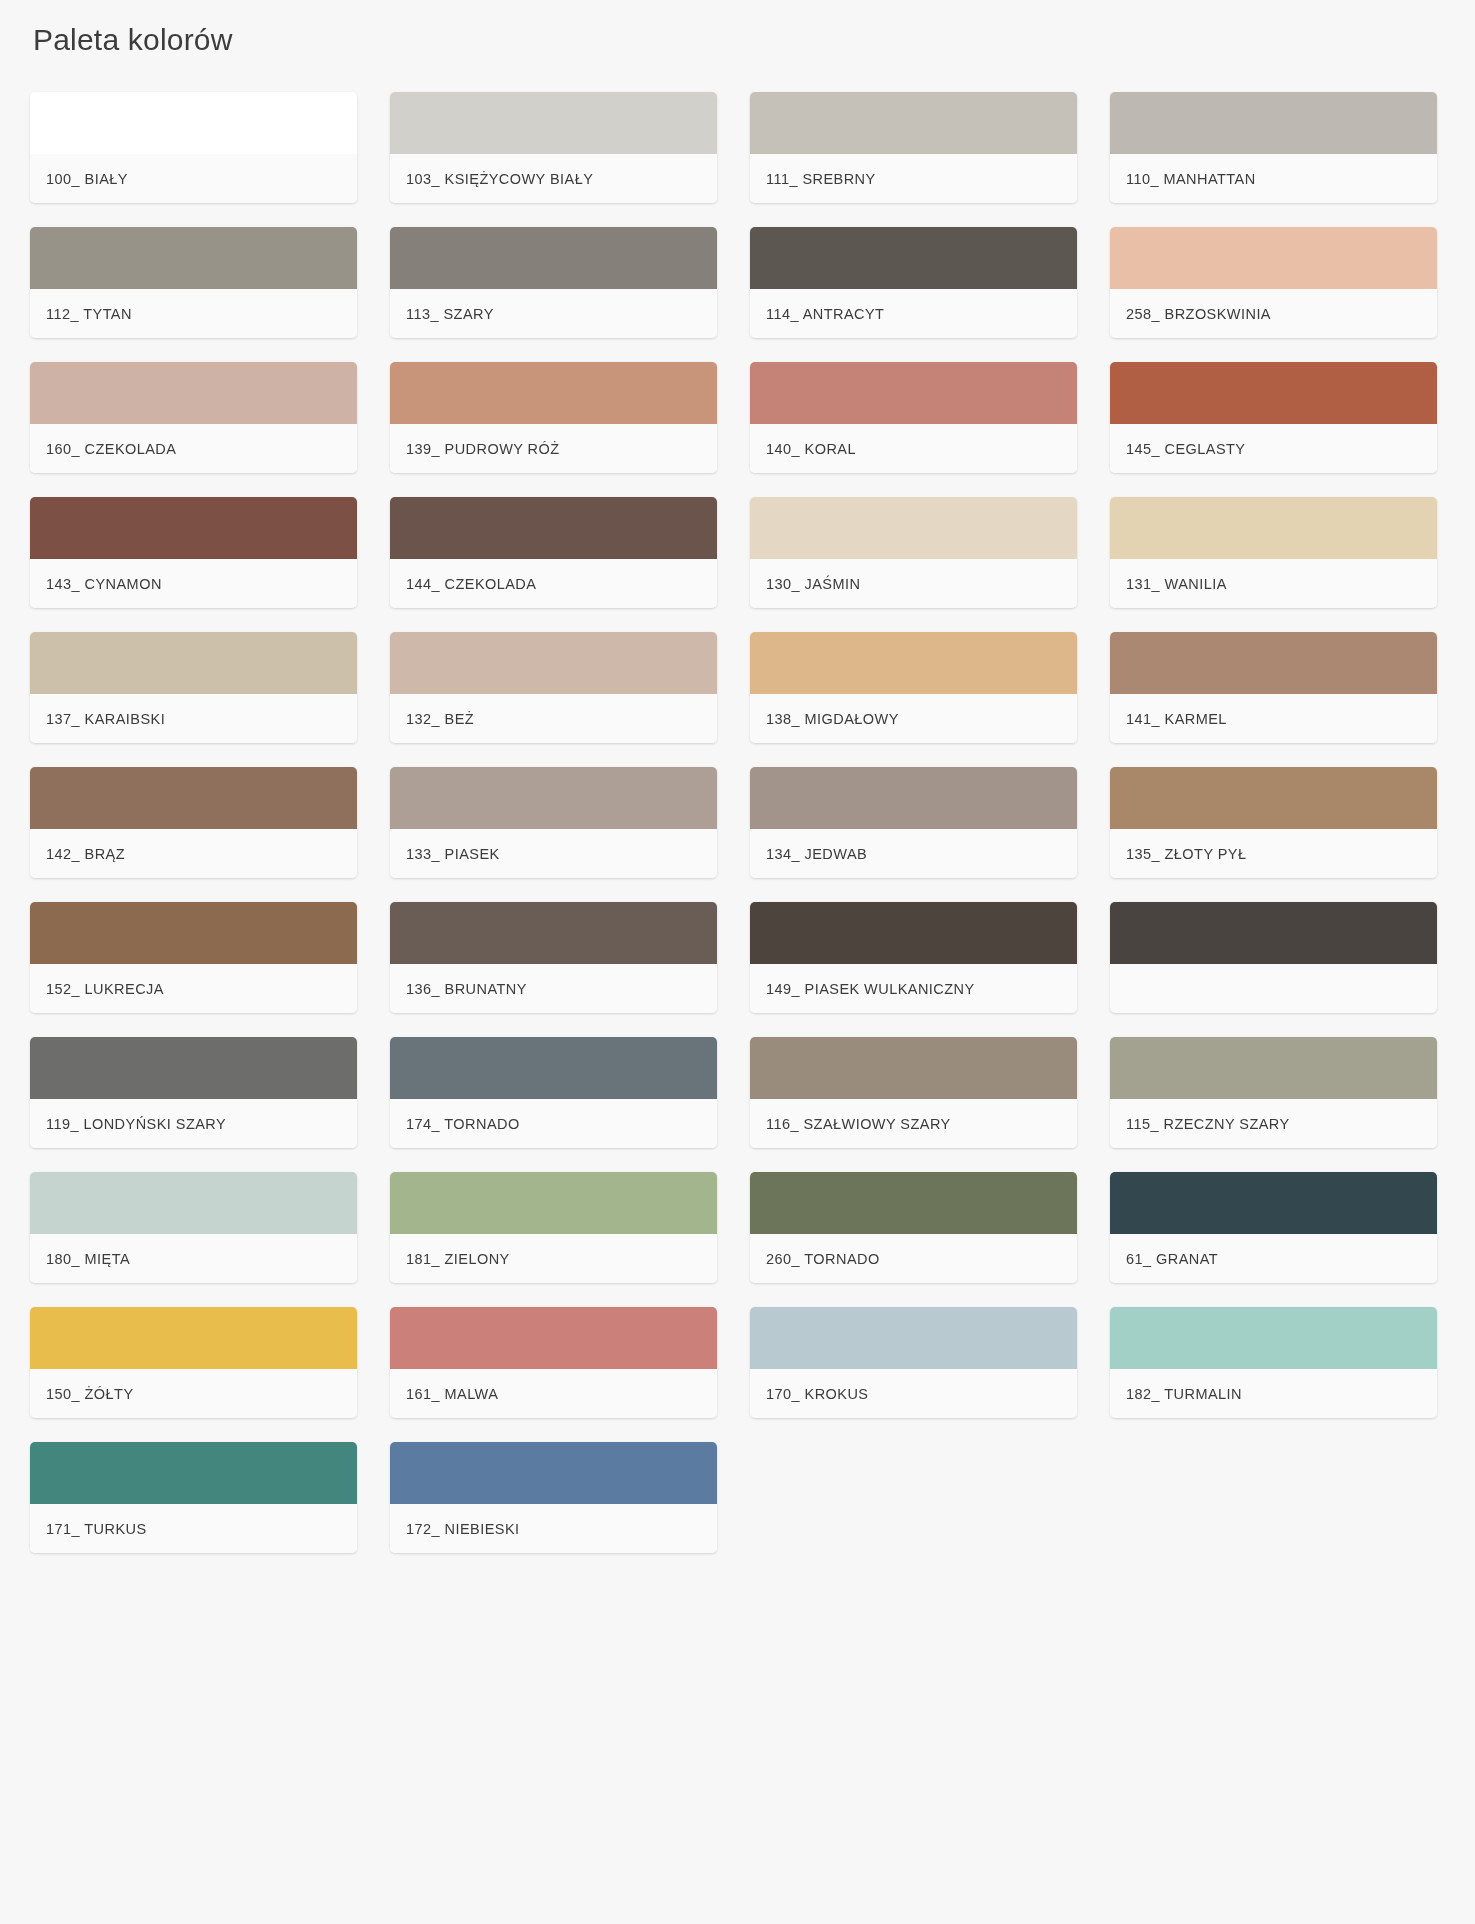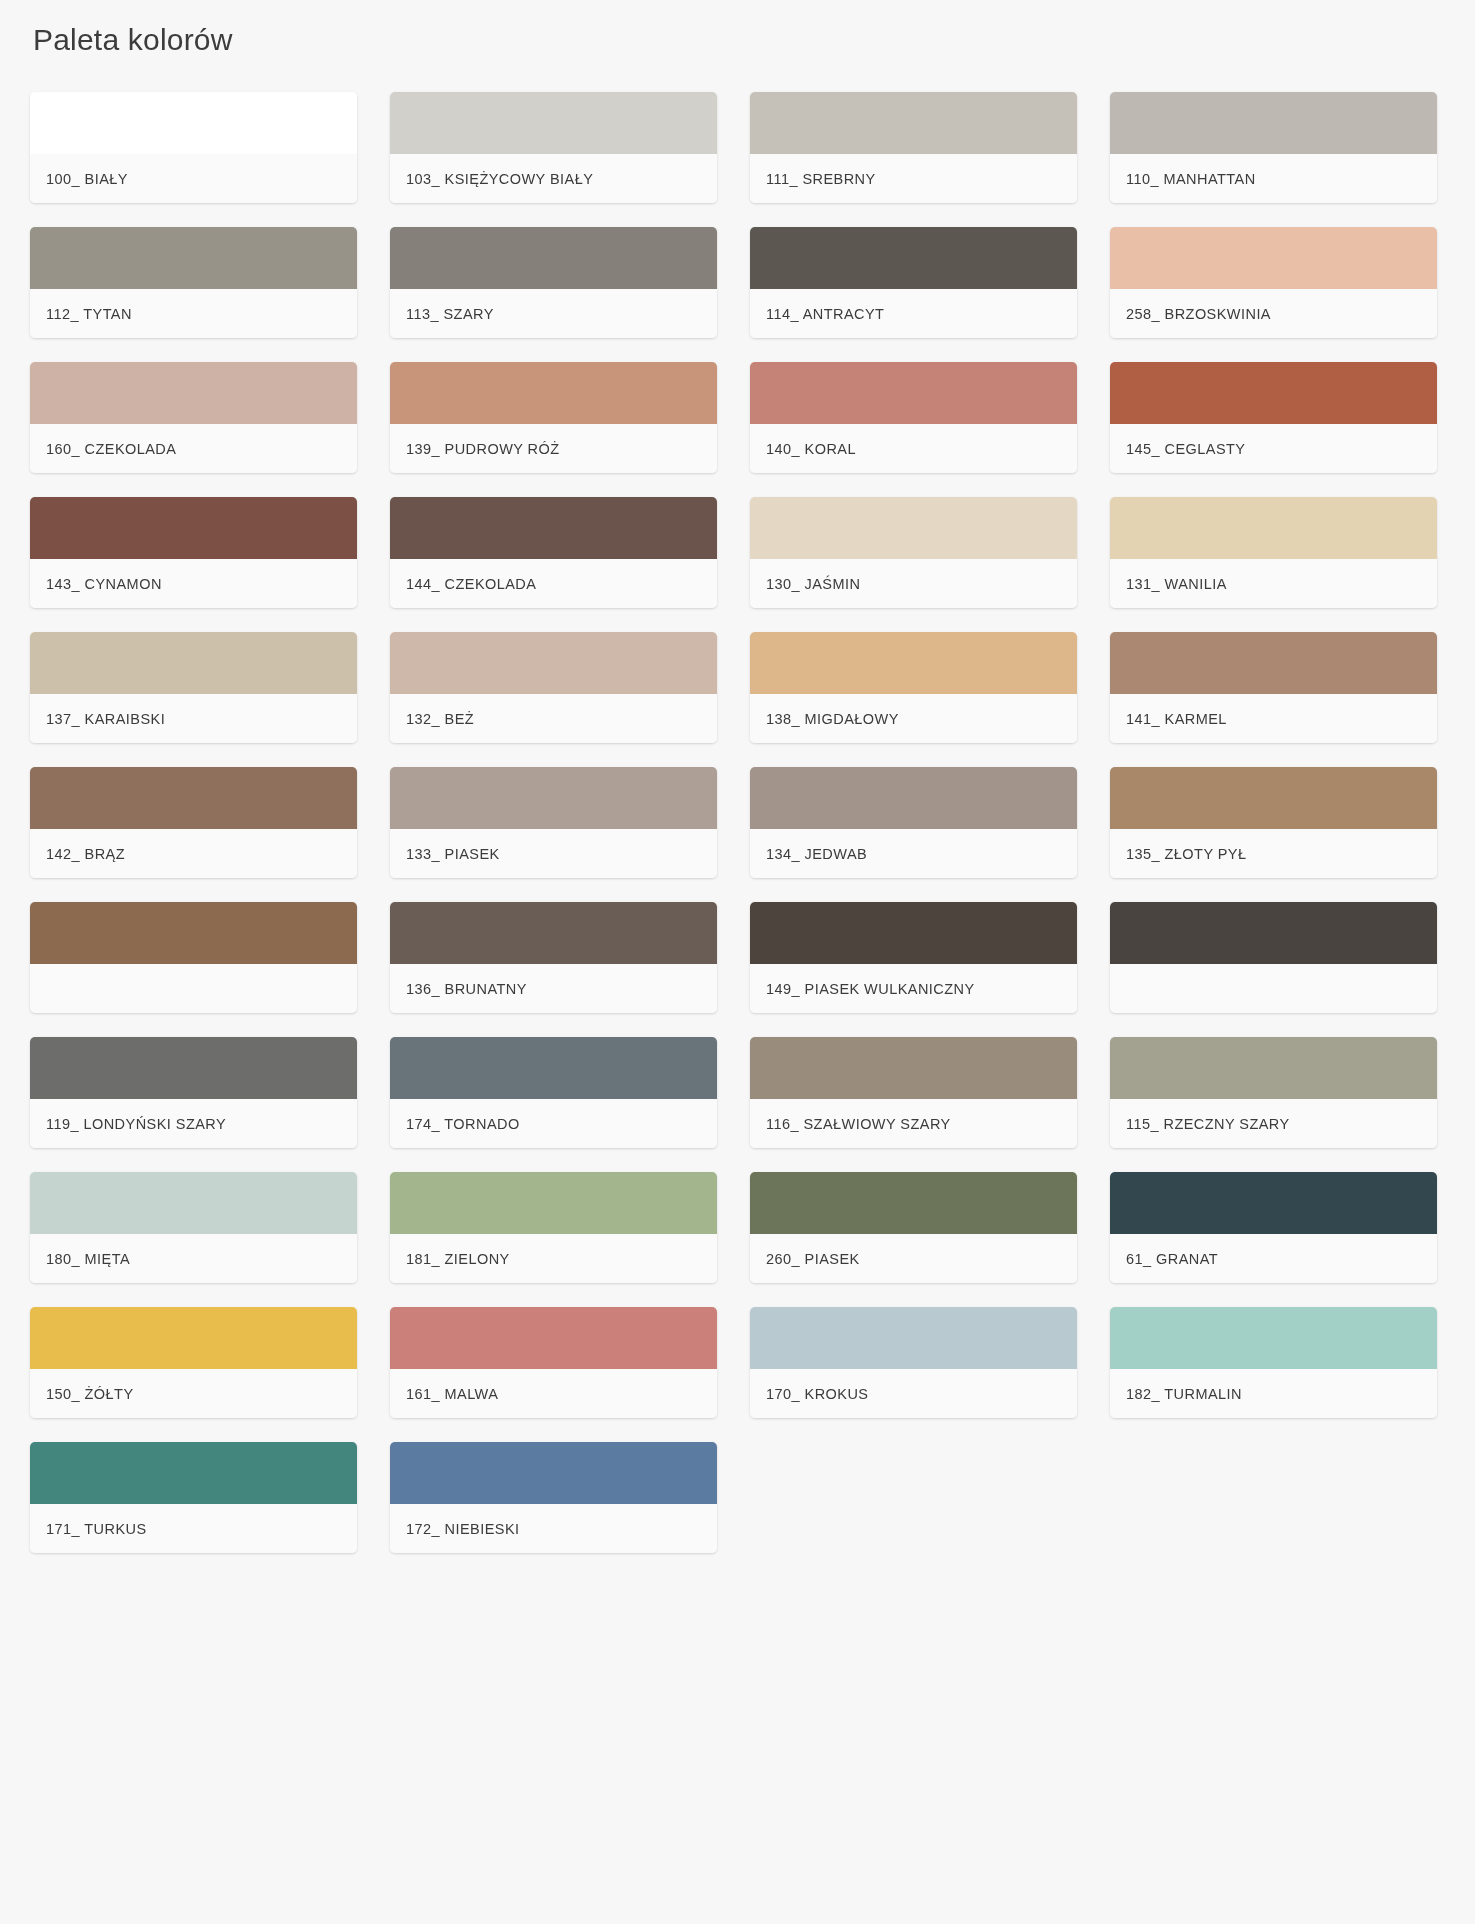--- a/index.html
+++ b/index.html
@@ -167,20 +167,21 @@
       <div class="color-card">
         <div class="swatch" style="background: rgb(162, 148, 138);"></div>
         <div class="card-label">134_ JEDWAB</div>
       </div>
       <div class="color-card">
         <div class="swatch" style="background: rgb(169, 136, 106);"></div>
         <div class="card-label">135_ ZŁOTY PYŁ</div>
       </div>
       <div class="color-card">
         <div class="swatch" style="background: rgb(140, 106, 80);"></div>
+        <div class="card-label">152_ LUKRECJA</div>
       </div>
       <div class="color-card">
         <div class="swatch" style="background: rgb(106, 93, 86);"></div>
         <div class="card-label">136_ BRUNATNY</div>
       </div>
       <div class="color-card">
         <div class="swatch" style="background: rgb(78, 68, 62);"></div>
         <div class="card-label">149_ PIASEK WULKANICZNY</div>
       </div>
       <div class="color-card">
@@ -205,21 +206,21 @@
       <div class="color-card">
         <div class="swatch" style="background: rgb(197, 212, 207);"></div>
         <div class="card-label">180_ MIĘTA</div>
       </div>
       <div class="color-card">
         <div class="swatch" style="background: rgb(162, 181, 141);"></div>
         <div class="card-label">181_ ZIELONY</div>
       </div>
       <div class="color-card">
         <div class="swatch" style="background: rgb(108, 116, 89);"></div>
-        <div class="card-label">260_ PIASEK</div>
+        <div class="card-label">260_ TORNADO</div>
       </div>
       <div class="color-card">
         <div class="swatch" style="background: rgb(51, 71, 79);"></div>
         <div class="card-label">61_ GRANAT</div>
       </div>
       <div class="color-card">
         <div class="swatch" style="background: rgb(232, 189, 76);"></div>
         <div class="card-label">150_ ŻÓŁTY</div>
       </div>
       <div class="color-card">

